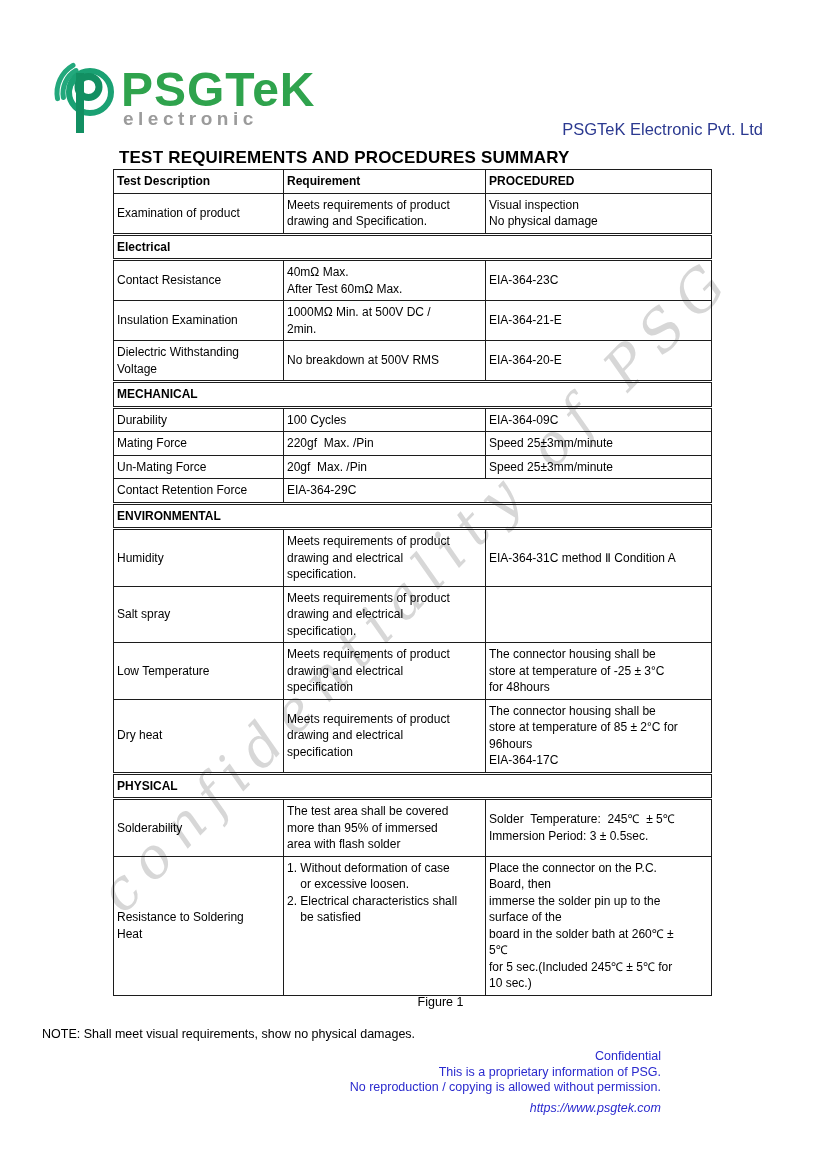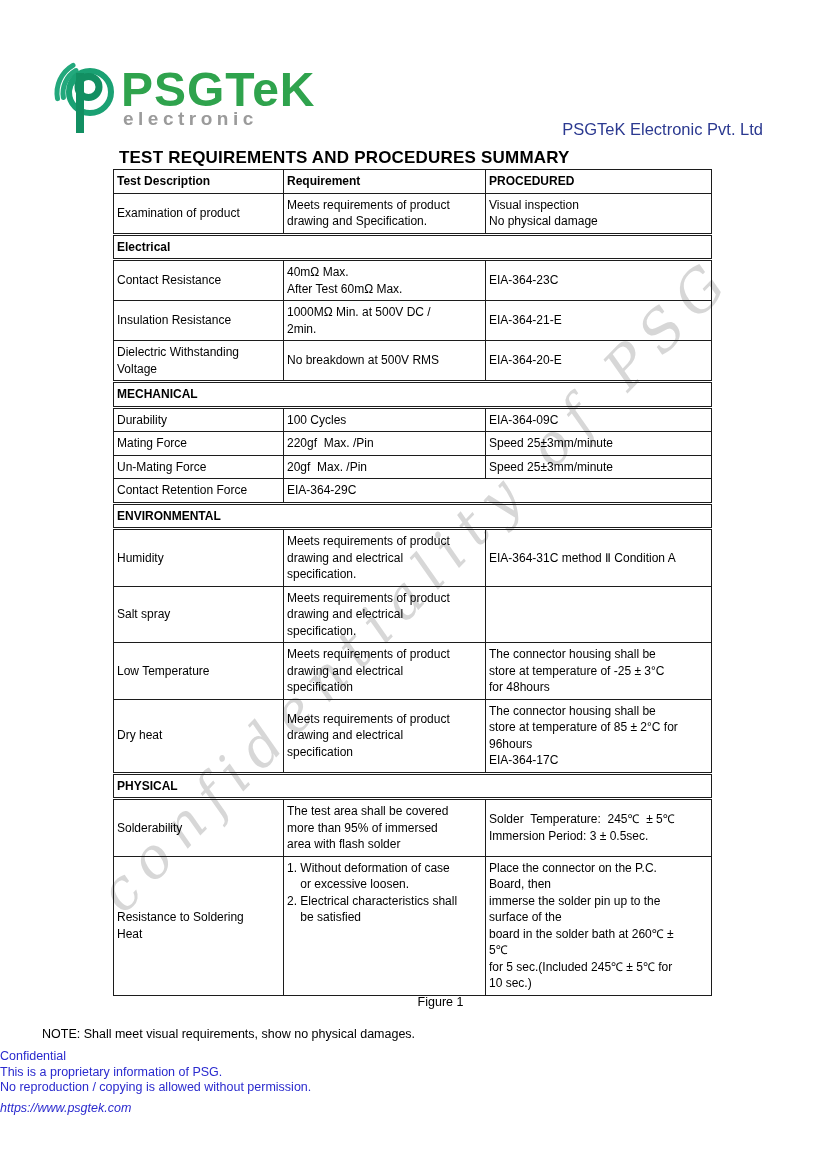--- a/index.html
+++ b/index.html
@@ -49,21 +49,21 @@
   }
   .c1{width:170px;border-right:1px solid #1c1c1c;}
   .c2{width:202px;border-right:1px solid #1c1c1c;}
   .c3{flex:1;}
   .tcell.top{justify-content:flex-start;}
   .bold{font-weight:bold;}
   .sec{flex:1;font-weight:bold;justify-content:center;}
   
   .figure-caption{position:absolute;left:113px;top:995px;width:655px;text-align:center;font-size:12.5px;}
   .note-line{position:absolute;left:42px;top:1027px;font-size:12.5px;}
-  .footer{position:absolute;left:0;top:1049px;width:661px;text-align:left;font-size:12.5px;color:#2a2ace;line-height:15.5px;}
+  .footer{position:absolute;left:0;top:1049px;width:661px;text-align:right;font-size:12.5px;color:#2a2ace;line-height:15.5px;}
   .footer .url{display:inline-block;margin-top:5px;color:#2a2ace;text-decoration:none;font-style:italic;}
 </style>
 </head>
 <body>
 
 <div class="watermark">confidentiality of PSG</div>
 
 <div class="content">
 
   <svg class="logo-mark" viewBox="0 0 66 82" aria-hidden="true">
@@ -101,21 +101,21 @@
       <div class="trow section">
         <div class="tcell sec">Electrical</div>
       </div>
       <div class="trow">
         <div class="tcell c1">Contact Resistance</div>
         <div class="tcell c2">40mΩ Max.
 After Test 60mΩ Max.</div>
         <div class="tcell c3">EIA-364-23C</div>
       </div>
       <div class="trow">
-        <div class="tcell c1">Insulation Resistance</div>
+        <div class="tcell c1">Insulation Examination</div>
         <div class="tcell c2">1000MΩ Min. at 500V DC /
 2min.</div>
         <div class="tcell c3">EIA-364-21-E</div>
       </div>
       <div class="trow">
         <div class="tcell c1">Dielectric Withstanding
 Voltage</div>
         <div class="tcell c2">No breakdown at 500V RMS</div>
         <div class="tcell c3">EIA-364-20-E</div>
       </div>

